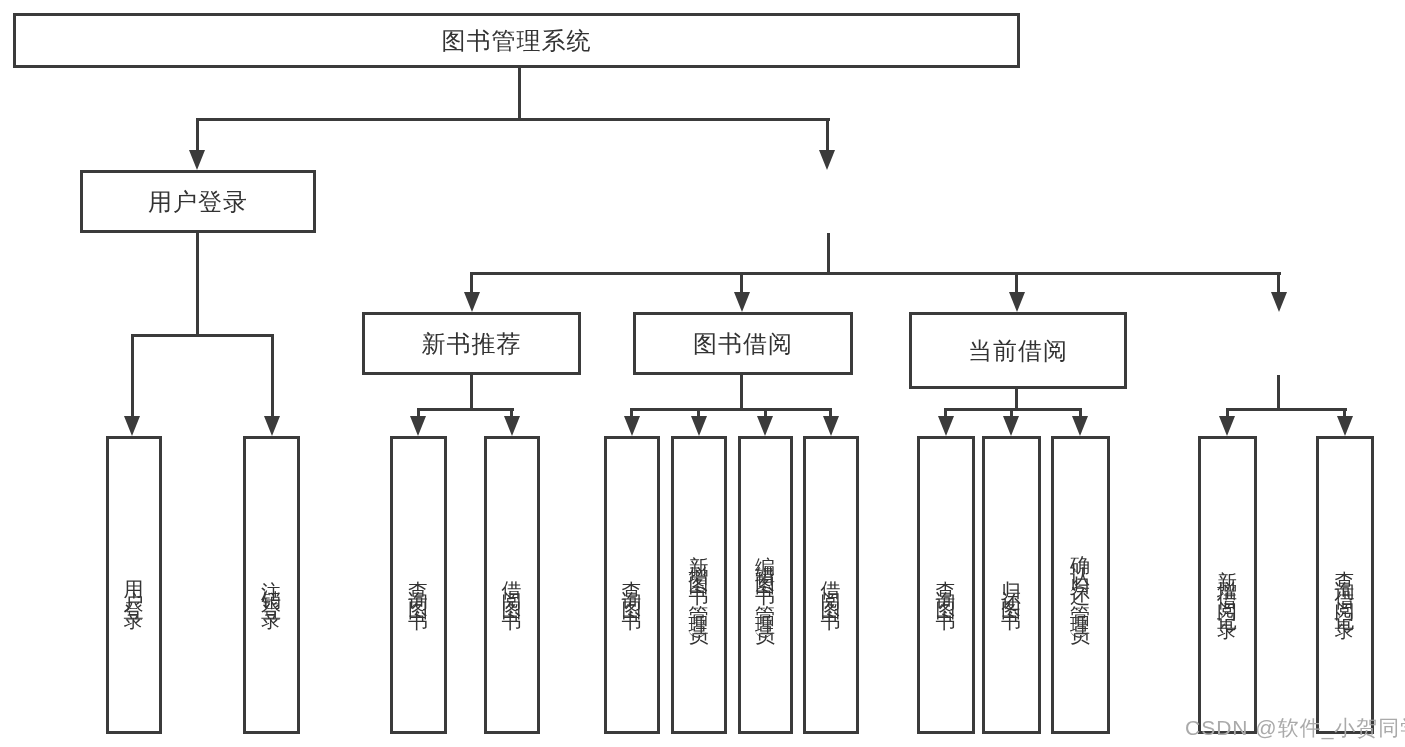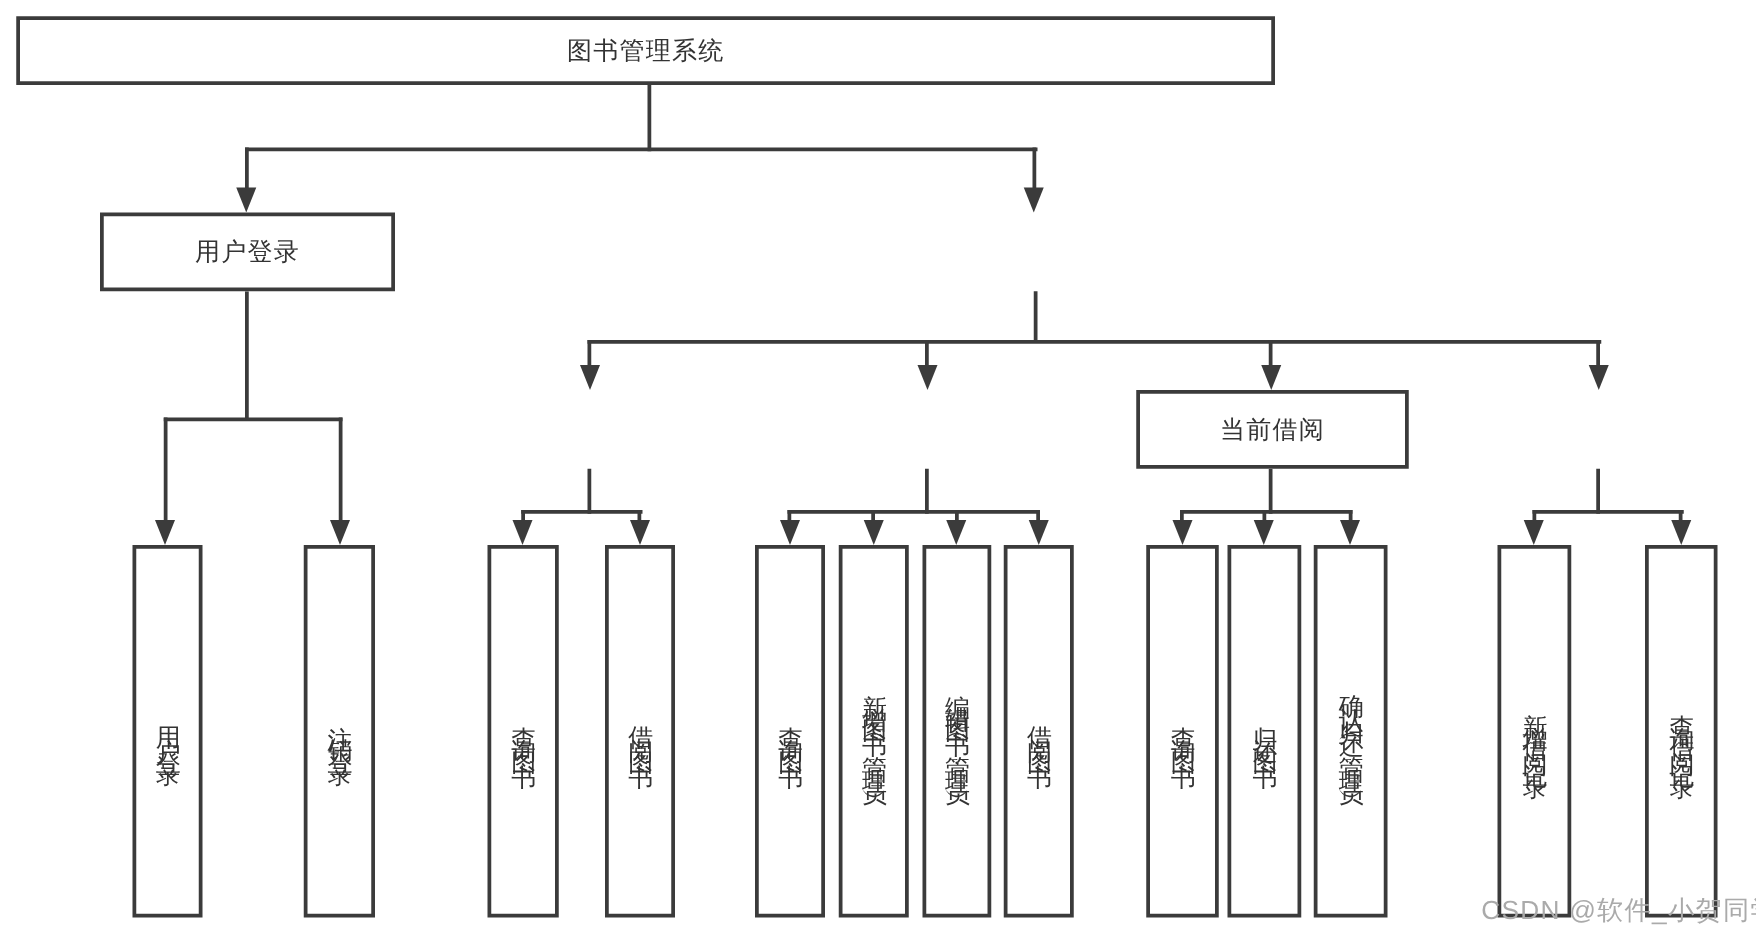--- a/index.html
+++ b/index.html
@@ -15,21 +15,21 @@
     font-family:"Liberation Sans","DejaVu Sans",sans-serif;
     color:var(--text);
     overflow:hidden;
   }
   .box{
     position:absolute;
     background:#ffffff;
     border:3px solid var(--line);
     box-sizing:border-box;
     display:flex;align-items:center;justify-content:center;
-    font-size:20px;
+    font-size:24px;
     letter-spacing:1px;
     color:var(--text);
     z-index:2;
   }
   .vbox{
     writing-mode:vertical-rl;
     text-orientation:upright;
     letter-spacing:10px;
     font-size:20px;
     line-height:1;
@@ -81,21 +81,23 @@
   <div class="ln h" style="left:470px;top:272px;width:811px;"></div>
   <div class="ln v" style="left:470px;top:272px;height:24px;"></div>
   <div class="ln v" style="left:740px;top:272px;height:24px;"></div>
   <div class="ln v" style="left:1015px;top:272px;height:24px;"></div>
   <div class="ln v" style="left:1277px;top:272px;height:24px;"></div>
   <div class="ar" style="left:464px;top:292px;"></div>
   <div class="ar" style="left:734px;top:292px;"></div>
   <div class="ar" style="left:1009px;top:292px;"></div>
   <div class="ar" style="left:1271px;top:292px;"></div>
 
-  <div class="box" style="left:909px;top:312px;width:218px;height:63px;">当前借阅</div>
+  <div class="box" style="left:362px;top:312px;width:219px;height:63px;">新书推荐</div>
+  <div class="box" style="left:633px;top:312px;width:220px;height:63px;">图书借阅</div>
+  <div class="box" style="left:909px;top:312px;width:218px;height:77px;">当前借阅</div>
 
   <div class="ln v" style="left:470px;top:375px;height:36px;"></div>
   <div class="ln h" style="left:417px;top:408px;width:97px;"></div>
   <div class="ln v" style="left:417px;top:408px;height:14px;"></div>
   <div class="ln v" style="left:510px;top:408px;height:14px;"></div>
   <div class="ar" style="left:410px;top:416px;"></div>
   <div class="ar" style="left:504px;top:416px;"></div>
 
   <div class="ln v" style="left:740px;top:375px;height:36px;"></div>
   <div class="ln h" style="left:630px;top:408px;width:202px;"></div>

